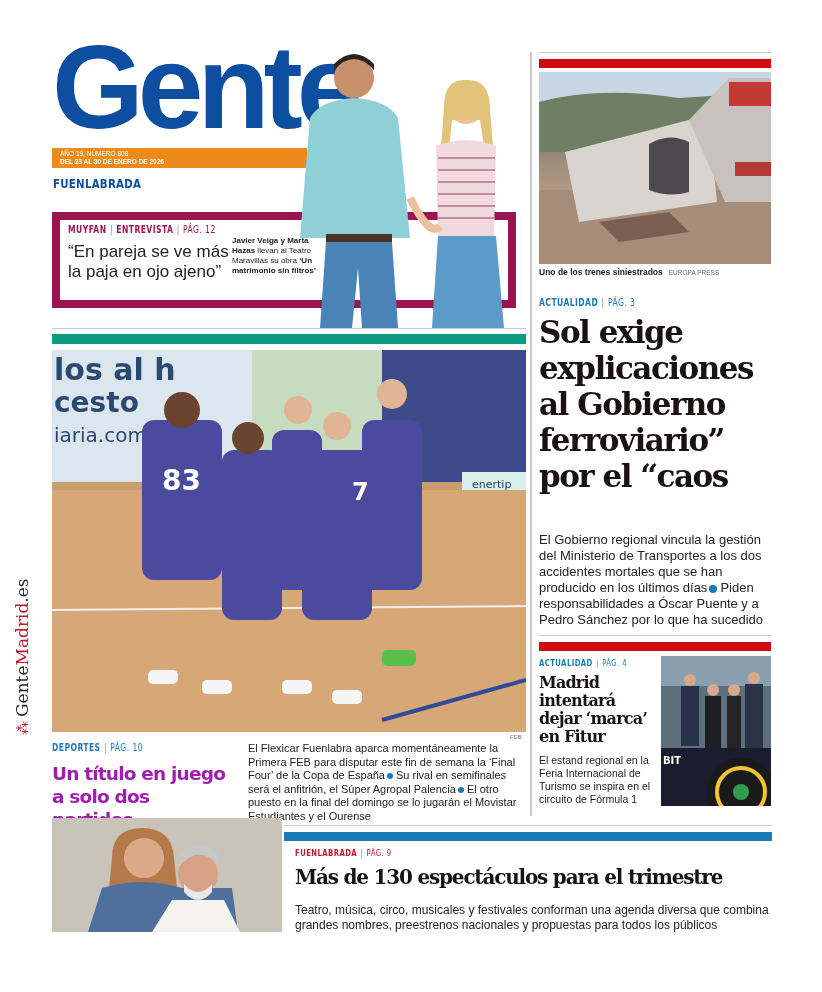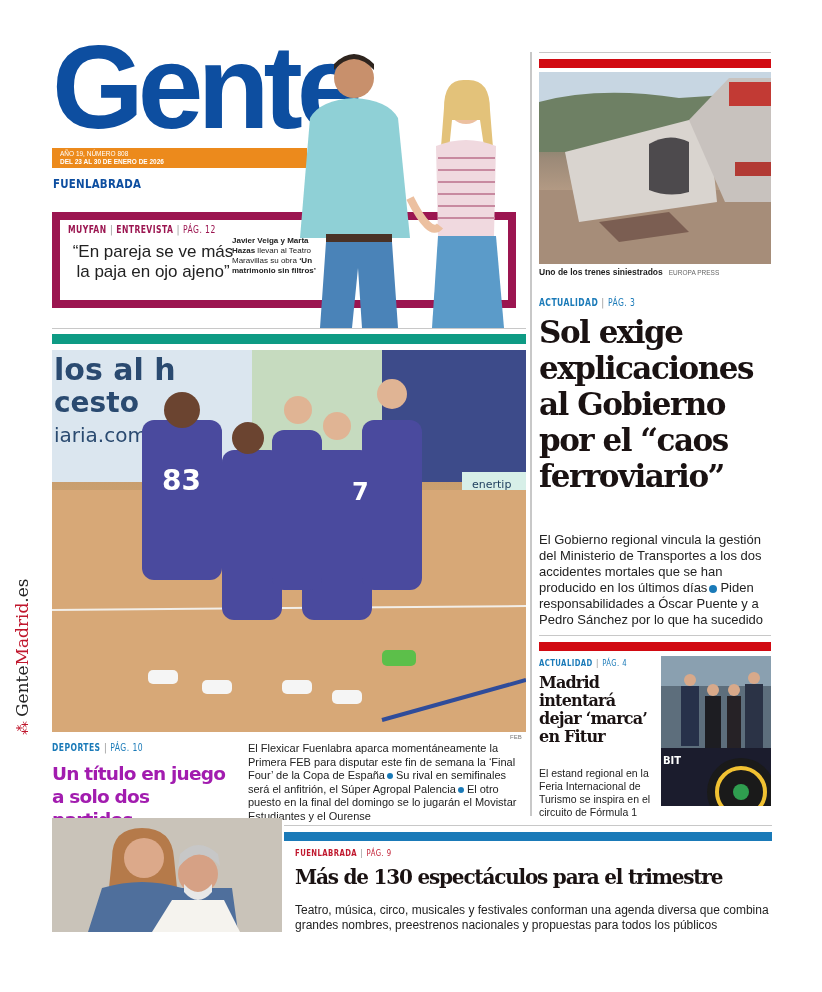--- a/index.html
+++ b/index.html
@@ -12,21 +12,21 @@
   .issue-band span { display: block; color: #fff; font-size: 6.5px; line-height: 7.5px; font-family: "Liberation Sans", sans-serif; }
   .issue-band .date { font-weight: 700; }
   .edition { left: 53px; top: 176px; color: #0d4ea0; font-weight: 700; font-size: 12.5px; letter-spacing: 0.3px; font-family: "DejaVu Sans", sans-serif; transform: scaleX(0.82); transform-origin: left; }
 
   
   .interview-box { left: 52px; top: 212px; width: 464px; height: 96px; border: 8px solid #9b1550; background: #fff; }
   .kicker { font-weight: 700; font-size: 10px; letter-spacing: 0.5px; font-family: "DejaVu Sans Condensed", "DejaVu Sans", sans-serif; }
   .kicker .sep { font-weight: 400; margin: 0 4px; color: #888; }
   .kicker .page { font-weight: 400; }
   .iv-kicker { left: 8px; top: 4px; color: #9b1550; transform: scaleX(0.85); transform-origin: left; white-space: nowrap; }
-  .iv-quote { left: 8px; top: 22px; width: 170px; font-size: 17px; line-height: 20px; color: #222; font-family: "Liberation Sans", sans-serif; text-align: center; }
+  .iv-quote { left: 8px; top: 22px; width: 170px; font-size: 17px; line-height: 20px; color: #222; font-family: "Liberation Sans", sans-serif; }
   .iv-caption { left: 172px; top: 16px; width: 100px; font-size: 8px; line-height: 10px; color: #222; }
   .iv-caption b { font-weight: 700; }
 
   
   .people { left: 290px; top: 48px; width: 240px; height: 280px; }
 
   
   .vrule { background: #c8c8c8; }
   .red-bar { background: #d10a12; }
   .train-photo { left: 539px; top: 72px; width: 232px; height: 192px; background: linear-gradient(180deg, #b7c8d6 0%, #9fb2b0 20%, #6d8062 30%, #9c8a78 45%, #b79d86 65%, #8f7a6a 100%); overflow: hidden; }
@@ -121,39 +121,39 @@
   <span>Uno de los trenes siniestrados</span><span class="credit">EUROPA PRESS</span>
 </div>
 
 <div class="abs kicker blue-kicker" style="left:539px; top:297px; transform:scaleX(0.85); transform-origin:left; white-space:nowrap;">
   <span>ACTUALIDAD</span><span class="sep">|</span><span class="page">PÁG. 3</span>
 </div>
 <div class="abs big-headline" style="left:539px; top:314px; width:240px; font-size:31px; line-height:36px;">
   <div>Sol exige</div>
   <div>explicaciones</div>
   <div>al Gobierno</div>
+  <div>ferroviario”</div>
   <div>por el “caos</div>
-  <div>ferroviario”</div>
 </div>
 <div class="abs body-text" style="left:539px; top:516px; width:236px; font-size:13px; line-height:16px;margin-top:16px;">
   <span>El Gobierno regional vincula la gestión del Ministerio de Transportes a los dos accidentes mortales que se han producido en los últimos días</span><span class="dot"></span><span>Piden responsabilidades a Óscar Puente y a Pedro Sánchez por lo que ha sucedido</span>
 </div>
 
 <div class="abs hrule" style="left:539px; top:635px; width:232px; height:1px;"></div>
 <div class="abs red-bar" style="left:539px; top:642px; width:232px; height:9px;"></div>
 <div class="abs kicker blue-kicker" style="left:539px; top:658px; transform:scaleX(0.85); transform-origin:left; white-space:nowrap; font-size:9px;">
   <span>ACTUALIDAD</span><span class="sep">|</span><span class="page">PÁG. 4</span>
 </div>
 <div class="abs big-headline" style="left:539px; top:674px; width:120px; font-size:16px; line-height:18px; letter-spacing:-0.8px;">
   <div>Madrid</div>
   <div>intentará</div>
   <div>dejar ‘marca’</div>
   <div>en Fitur</div>
 </div>
-<div class="abs body-text" style="left:539px; top:754px; width:118px; font-size:10.5px; line-height:13px;margin-top:13px;">El estand regional en la Feria Internacional de Turismo se inspira en el circuito de Fórmula 1</div>
+<div class="abs body-text" style="left:539px; top:754px; width:118px; font-size:10.5px; line-height:13px;">El estand regional en la Feria Internacional de Turismo se inspira en el circuito de Fórmula 1</div>
 <svg class="abs" style="left:661px; top:656px; width:110px; height:150px;" viewBox="0 0 110 150" preserveAspectRatio="none">
   <rect width="110" height="150" fill="#5d6e7c"></rect>
   <rect width="110" height="30" fill="#8aa0b0"></rect>
   <rect x="20" y="30" width="18" height="60" fill="#27314a"></rect>
     <circle cx="29" cy="24" r="6" fill="#d8a98a"></circle>
   <rect x="44" y="40" width="16" height="52" fill="#1d1d22"></rect>
     <circle cx="52" cy="34" r="6" fill="#d8a98a"></circle>
   <rect x="66" y="40" width="14" height="52" fill="#262226"></rect>
     <circle cx="73" cy="34" r="6" fill="#d8a98a"></circle>
   <rect x="84" y="28" width="18" height="64" fill="#2b3346"></rect>

